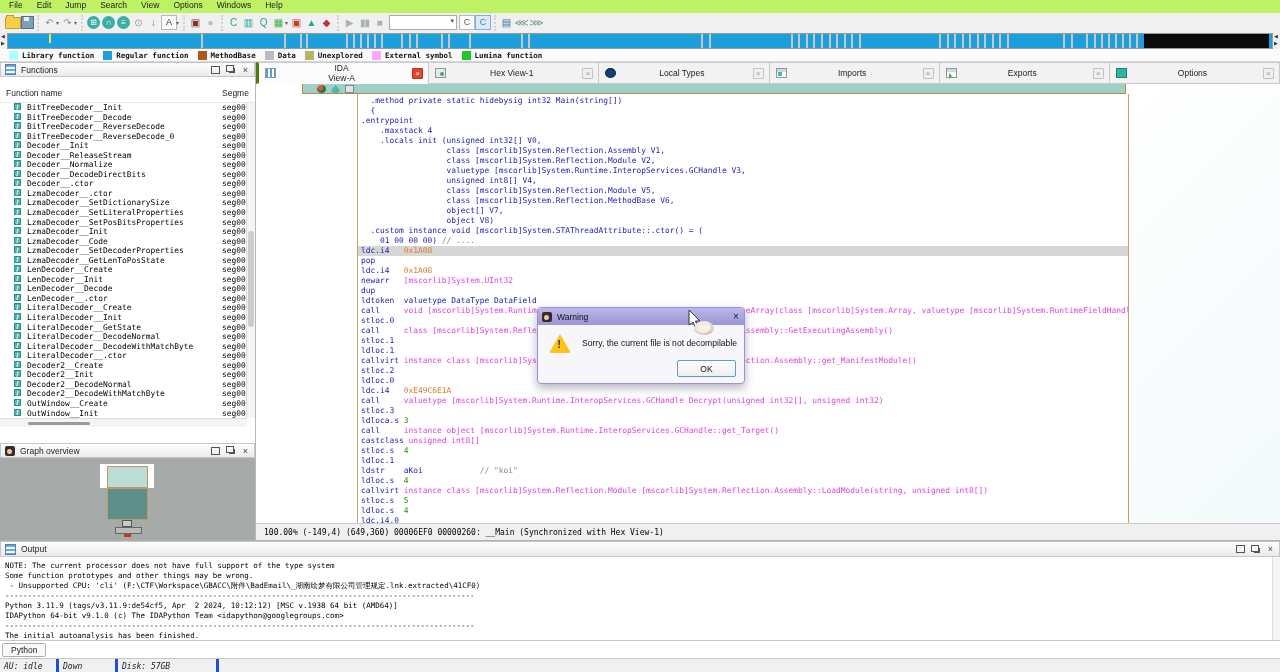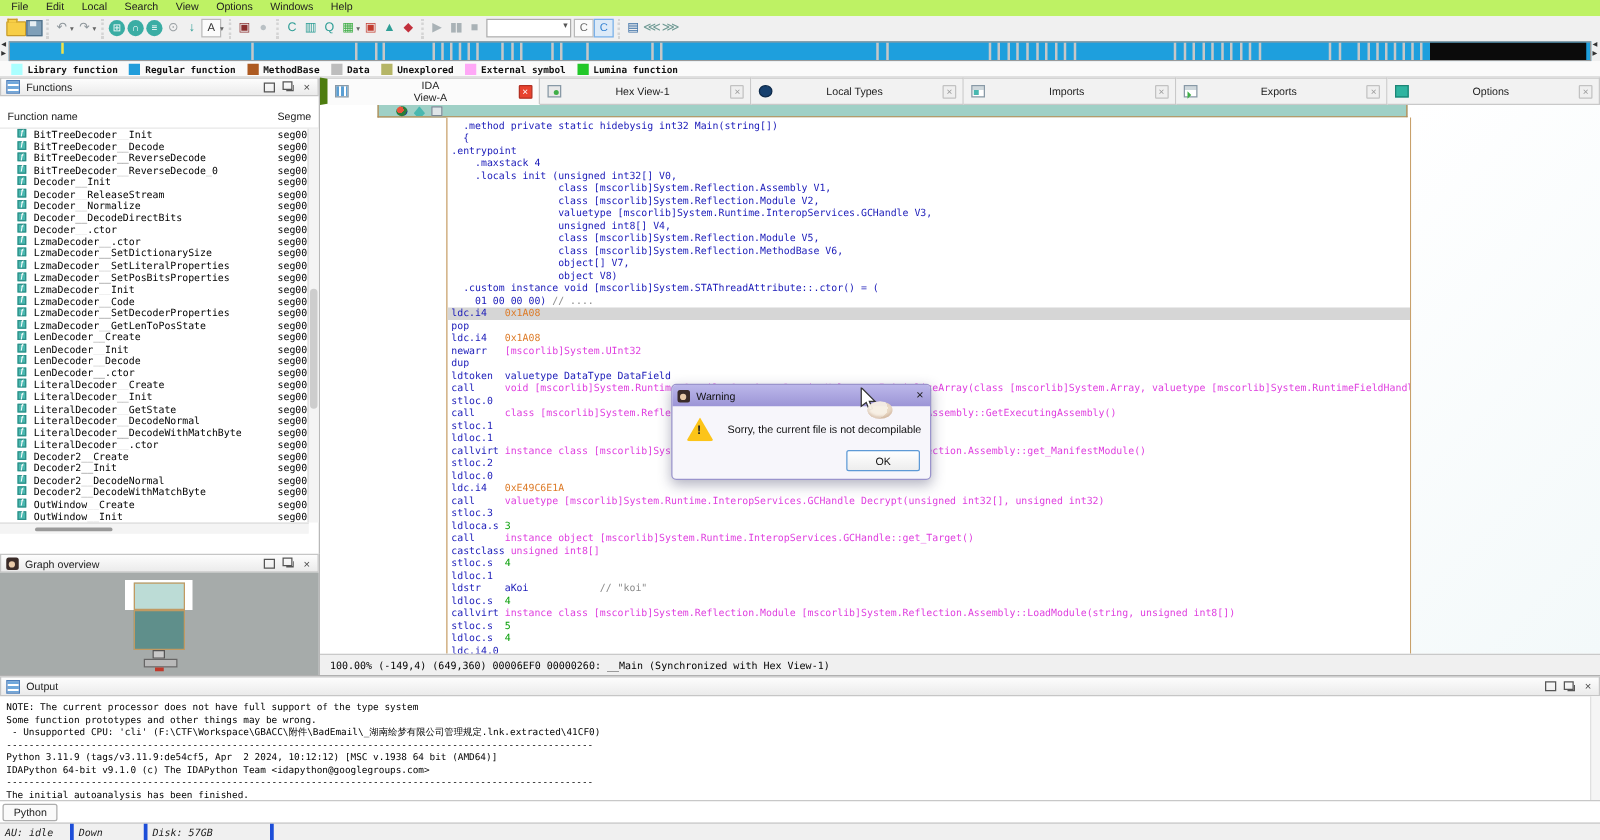--- a/index.html
+++ b/index.html
@@ -82,21 +82,21 @@
   .gnode1{position:absolute;left:107px;top:8px;width:41px;height:22px;background:#bcdcd6;border:1px solid #c19a62;box-sizing:border-box;}
   .gnode2{position:absolute;left:107px;top:30px;width:41px;height:32px;background:#5f8f8b;border:1px solid #c19a62;box-sizing:border-box;}
   .gnode3{position:absolute;left:122px;top:62px;width:10px;height:7px;background:#c9c9c9;border:1px solid #555;box-sizing:border-box;}
   .gnode4{position:absolute;left:115px;top:69px;width:27px;height:7px;background:#b9b9b9;border:1px solid #666;box-sizing:border-box;}
   .gnode5{position:absolute;left:124px;top:76px;width:7px;height:3px;background:#c0392b;}
   
   #right-area{position:absolute;left:256px;top:62px;width:1024px;height:478px;background:#fff;}
   .tabbar{position:absolute;left:0;top:0;width:100%;height:22px;background:#f0f0f0;display:flex;}
   .tab{flex:1;display:flex;align-items:center;border:1px solid #c9c9c9;border-left:none;
        background:#f2f2f2;font-size:8.5px;color:#222;box-sizing:border-box;}
-  .tab:first-child{border-left:6px solid #4d7c0f;gap:48px;}
+  .tab:first-child{border-left:3px solid #4d7c0f;gap:48px;}
   .tab.active{background:#fbfbfb;border-bottom-color:#fbfbfb;}
   .tlabel{flex:1;text-align:center;}
   .tico{width:11px;height:10px;border:1px solid #8899a6;background:#fff;margin-left:6px;flex:none;box-sizing:border-box;}
   .tico-ida{background:repeating-linear-gradient(90deg,#5a9fd4 0 2px,#fff 2px 4px);}
   .tico-hex{background:#e8e8e8;position:relative;}
   .tico-hex::after{content:"";position:absolute;right:1px;bottom:1px;width:4px;height:4px;border-radius:50%;background:#3fae46;}
   .tico-types{border-radius:50%;background:#17406e;border-color:#0e2a4a;}
   .tico-imports{background:linear-gradient(#cfd8dc 0 3px,#fff 3px);position:relative;}
   .tico-imports::after{content:"";position:absolute;left:1px;bottom:1px;width:4px;height:4px;background:#49b8b0;}
   .tico-exports{background:linear-gradient(#cfd8dc 0 3px,#fff 3px);position:relative;}
@@ -161,21 +161,21 @@
         opacity:.95;box-shadow:inset 0 -2px 2px rgba(180,140,110,.4);}
 </style>
 </head>
 <body>
 
 <div id="app">
 
   <div class="menubar" id="menu-bar">
       <div class="menu-item">File</div>
       <div class="menu-item">Edit</div>
-      <div class="menu-item">Local</div>
+      <div class="menu-item">Jump</div>
       <div class="menu-item">Search</div>
       <div class="menu-item">View</div>
       <div class="menu-item">Options</div>
       <div class="menu-item">Windows</div>
       <div class="menu-item">Help</div>
     </div>
 
   <div class="toolbar" id="toolbar">
       <div class="tgroup">
         <span class="ticon ic-folder"></span>

